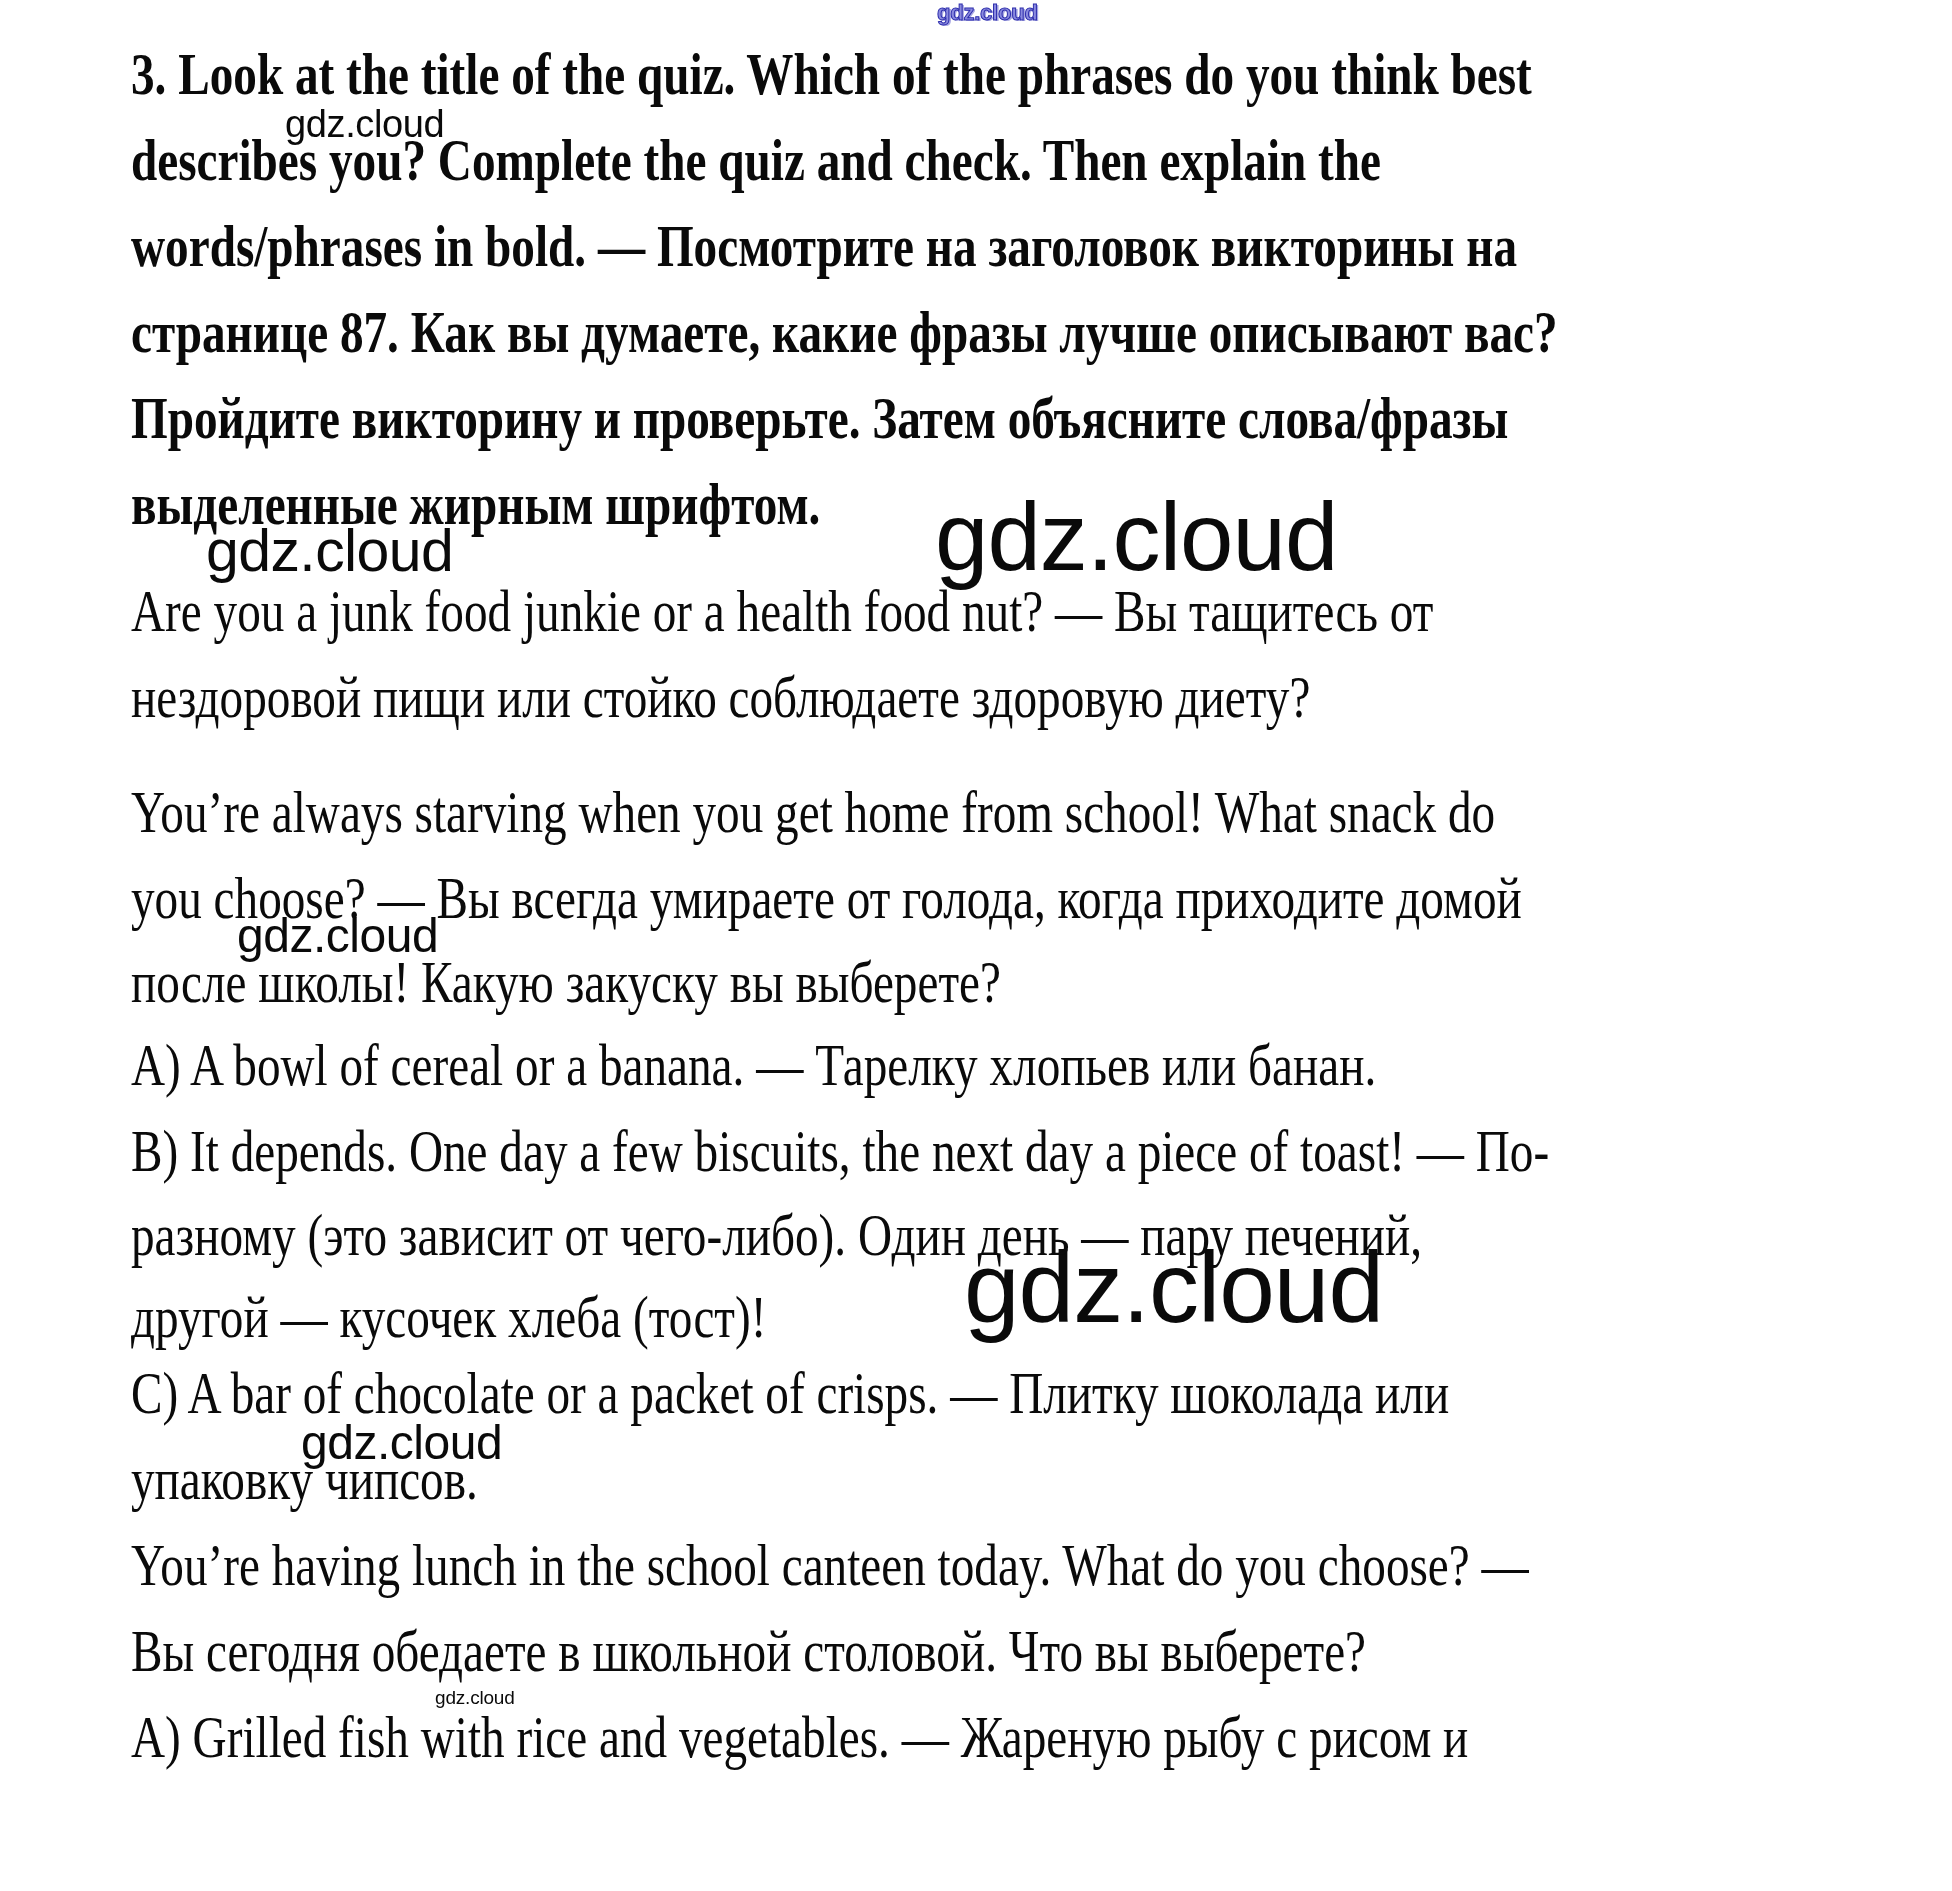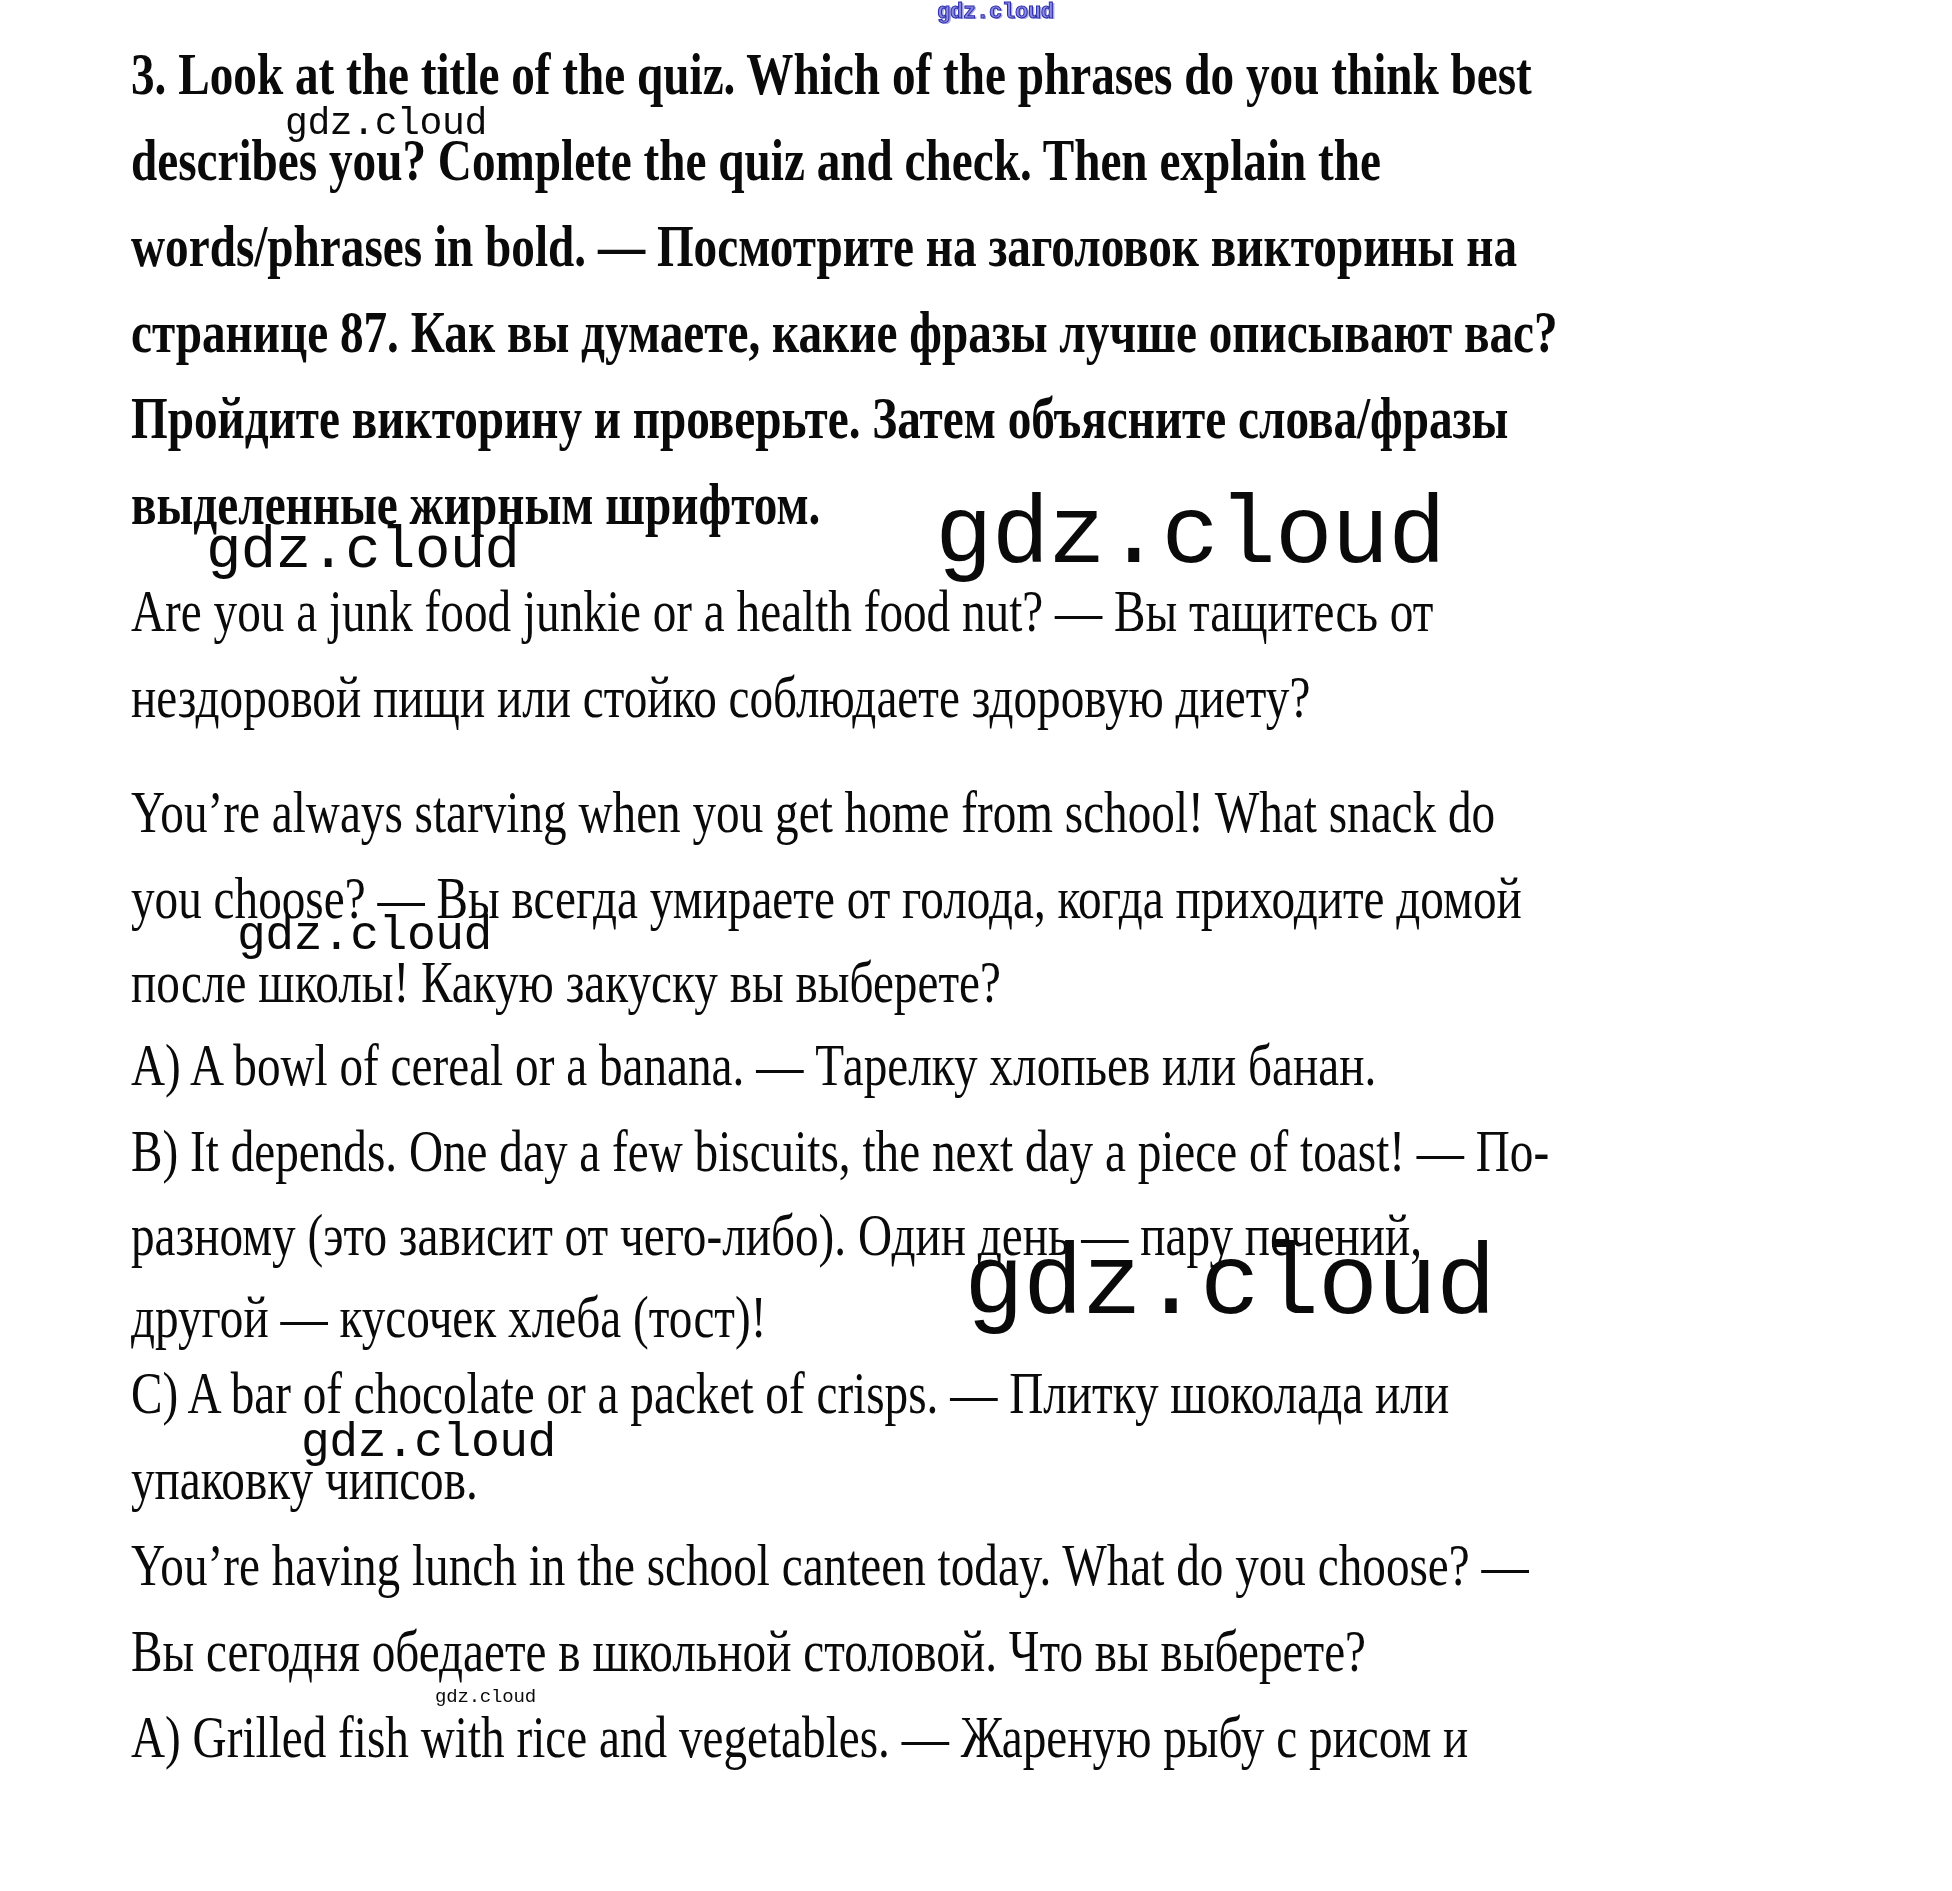--- a/index.html
+++ b/index.html
@@ -19,21 +19,21 @@
     line-height:65px;
     color:#0a0a0a;
     transform:scaleX(0.8);
     transform-origin:0 0;
     z-index:2;
   }
   .b{font-weight:700;}
   
   .wm{
     position:absolute;
-    font-family:Liberation Mono, monospace;
+    font-family:Liberation Sans, sans-serif;
     color:#0a0a0a;
     white-space:nowrap;
     line-height:1;
     letter-spacing:-0.01em;
     z-index:1;
   }
   
   .wm-top{
     font-weight:700;
     color:#8a8ade;

